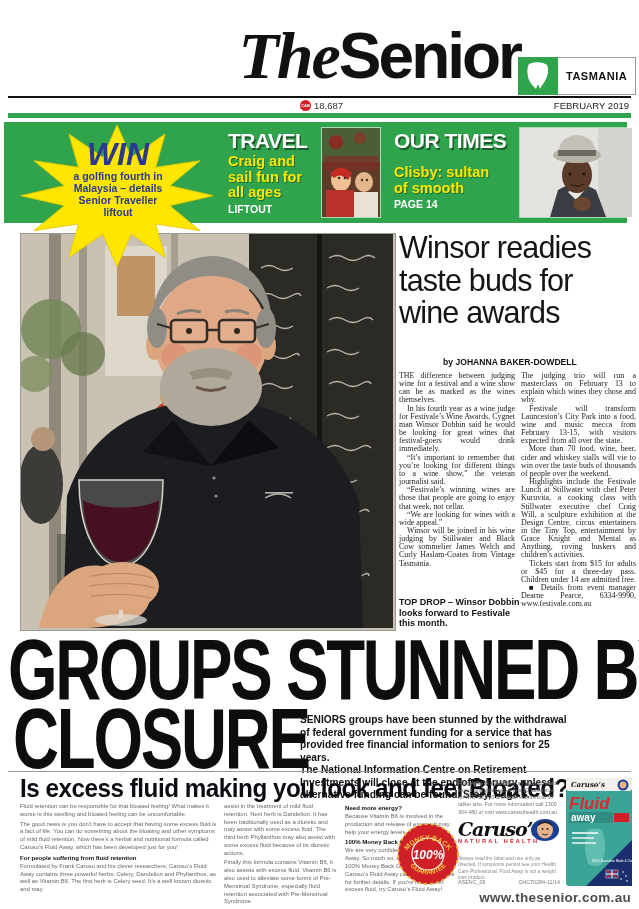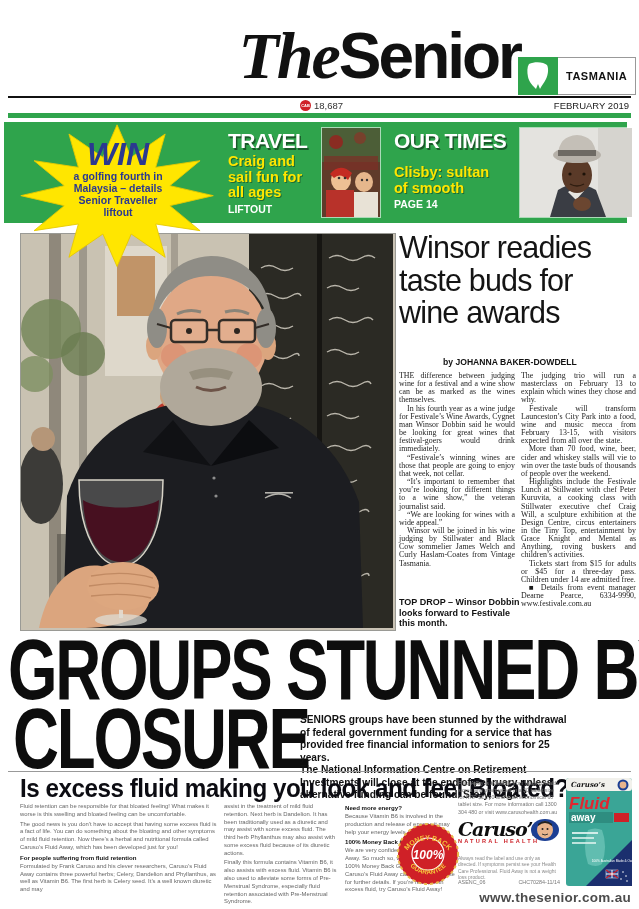--- a/index.html
+++ b/index.html
@@ -251,22 +251,22 @@
       </g>
     </svg>
   </div>
 
   <div class="abs headline">Winsor readies taste buds for wine awards</div>
   <div class="abs byline">by JOHANNA BAKER-DOWDELL</div>
 
   <div class="abs bodycol col1">
     <p class="first">THE difference between judging wine for a festival and a wine show can be as marked as the wines themselves.</p>
     <p>In his fourth year as a wine judge for Festivale’s Wine Awards, Cygnet man Winsor Dobbin said he would be looking for great wines that festival-goers would drink immediately.</p>
+    <p>“It’s important to remember that you’re looking for different things to a wine show,” the veteran journalist said.</p>
     <p>“Festivale’s winning wines are those that people are going to enjoy that week, not cellar.</p>
-    <p>“It’s important to remember that you’re looking for different things to a wine show,” the veteran journalist said.</p>
     <p>“We are looking for wines with a wide appeal.”</p>
     <p>Winsor will be joined in his wine judging by Stillwater and Black Cow sommelier James Welch and Curly Haslam-Coates from Vintage Tasmania.</p>
   </div>
   <div class="abs bodycol col2">
     <p class="first">The judging trio will run a masterclass on February 13 to explain which wines they chose and why.</p>
     <p>Festivale will transform Launceston’s City Park into a food, wine and music mecca from February 13-15, with visitors expected from all over the state.</p>
     <p>More than 70 food, wine, beer, cider and whiskey stalls will vie to win over the taste buds of thousands of people over the weekend.</p>
     <p>Highlights include the Festivale Lunch at Stillwater with chef Peter Kuruvita, a cooking class with Stillwater executive chef Craig Will, a sculpture exhibition at the Design Centre, circus entertainers in the Tiny Top, entertainment by Grace Knight and Mental as Anything, roving buskers and children’s activities.</p>
     <p>Tickets start from $15 for adults or $45 for a three-day pass. Children under 14 are admitted free.</p>
     <p>■ Details from event manager Dearne Pearce, 6334-9990, www.festivale.com.au</p>

